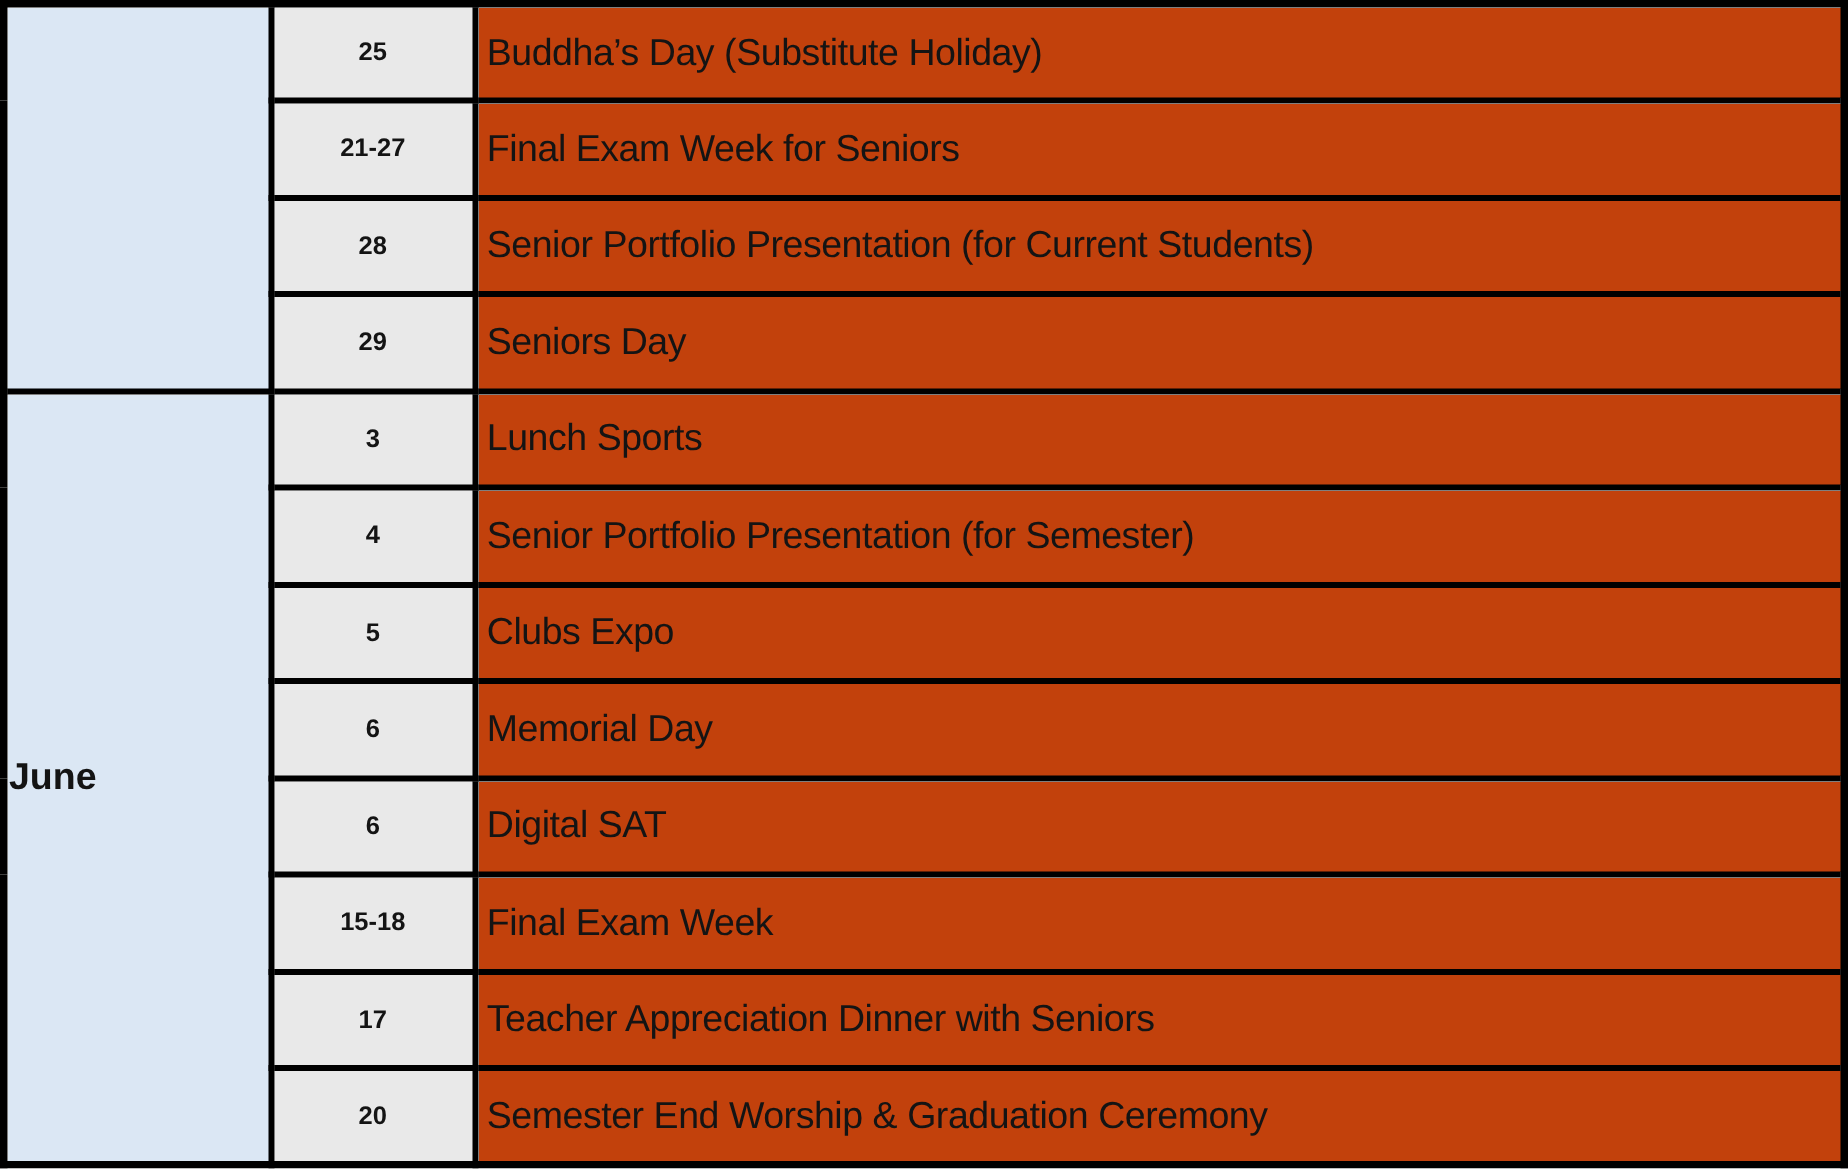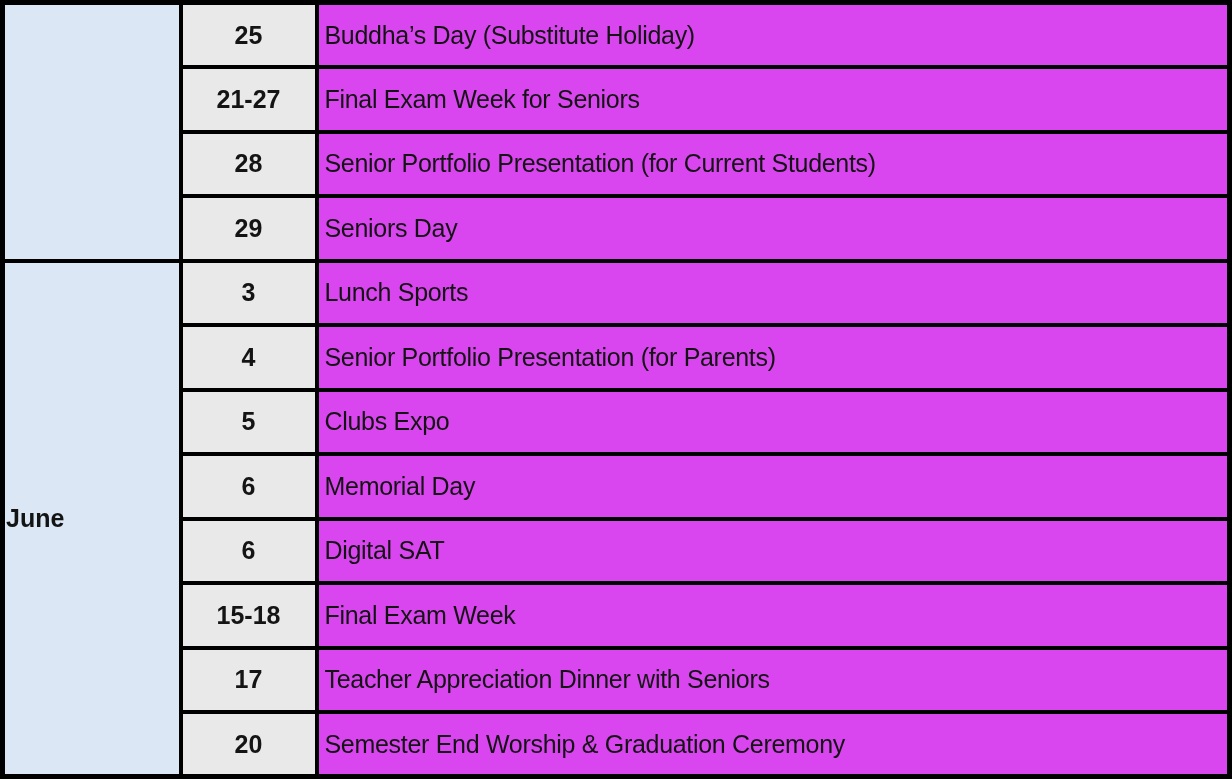--- a/index.html
+++ b/index.html
@@ -35,24 +35,24 @@
     background: #dbe7f4;
     vertical-align: middle;
     font-weight: bold;
     font-size: 25px;
   }
   td.date-cell {
     background: #e9e9e9;
     text-align: center;
     vertical-align: middle;
     font-weight: bold;
-    font-size: 25px;
+    font-size: 17px;
   }
   td.event-cell {
-    background: #d946ef;
+    background: #c2410c;
     text-align: left;
     vertical-align: middle;
     font-weight: 400;
     font-size: 25px;
     padding-left: 6px;
     letter-spacing: -0.3px;
   }
 </style>
 </head>
 <body>
@@ -84,21 +84,21 @@
         <td class="event-cell">Seniors Day</td>
       </tr>
 
       <tr>
         <td class="month-cell" rowspan="8">June</td>
         <td class="date-cell">3</td>
         <td class="event-cell">Lunch Sports</td>
       </tr>
       <tr>
         <td class="date-cell">4</td>
-        <td class="event-cell">Senior Portfolio Presentation (for Parents)</td>
+        <td class="event-cell">Senior Portfolio Presentation (for Semester)</td>
       </tr>
       <tr>
         <td class="date-cell">5</td>
         <td class="event-cell">Clubs Expo</td>
       </tr>
       <tr>
         <td class="date-cell">6</td>
         <td class="event-cell">Memorial Day</td>
       </tr>
       <tr>

